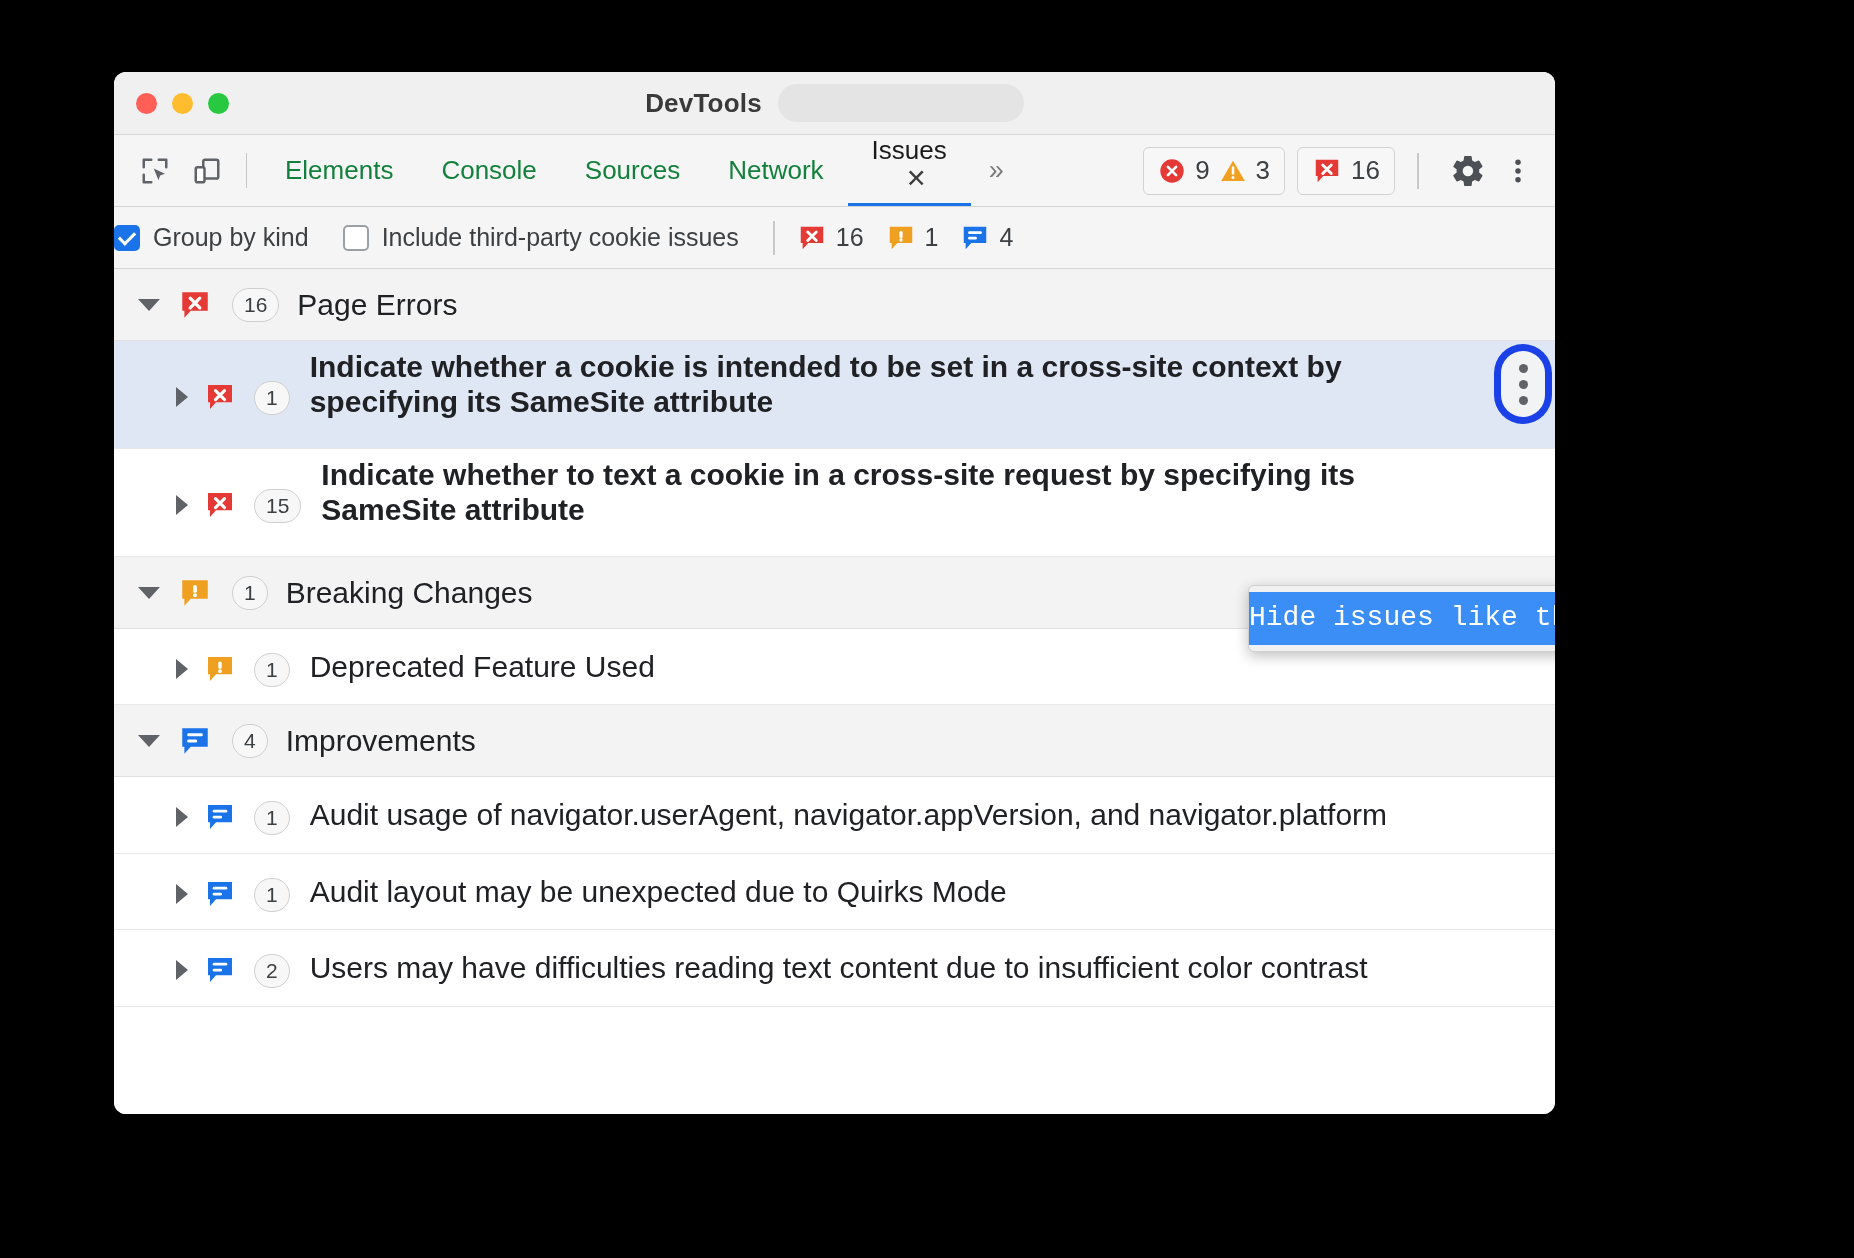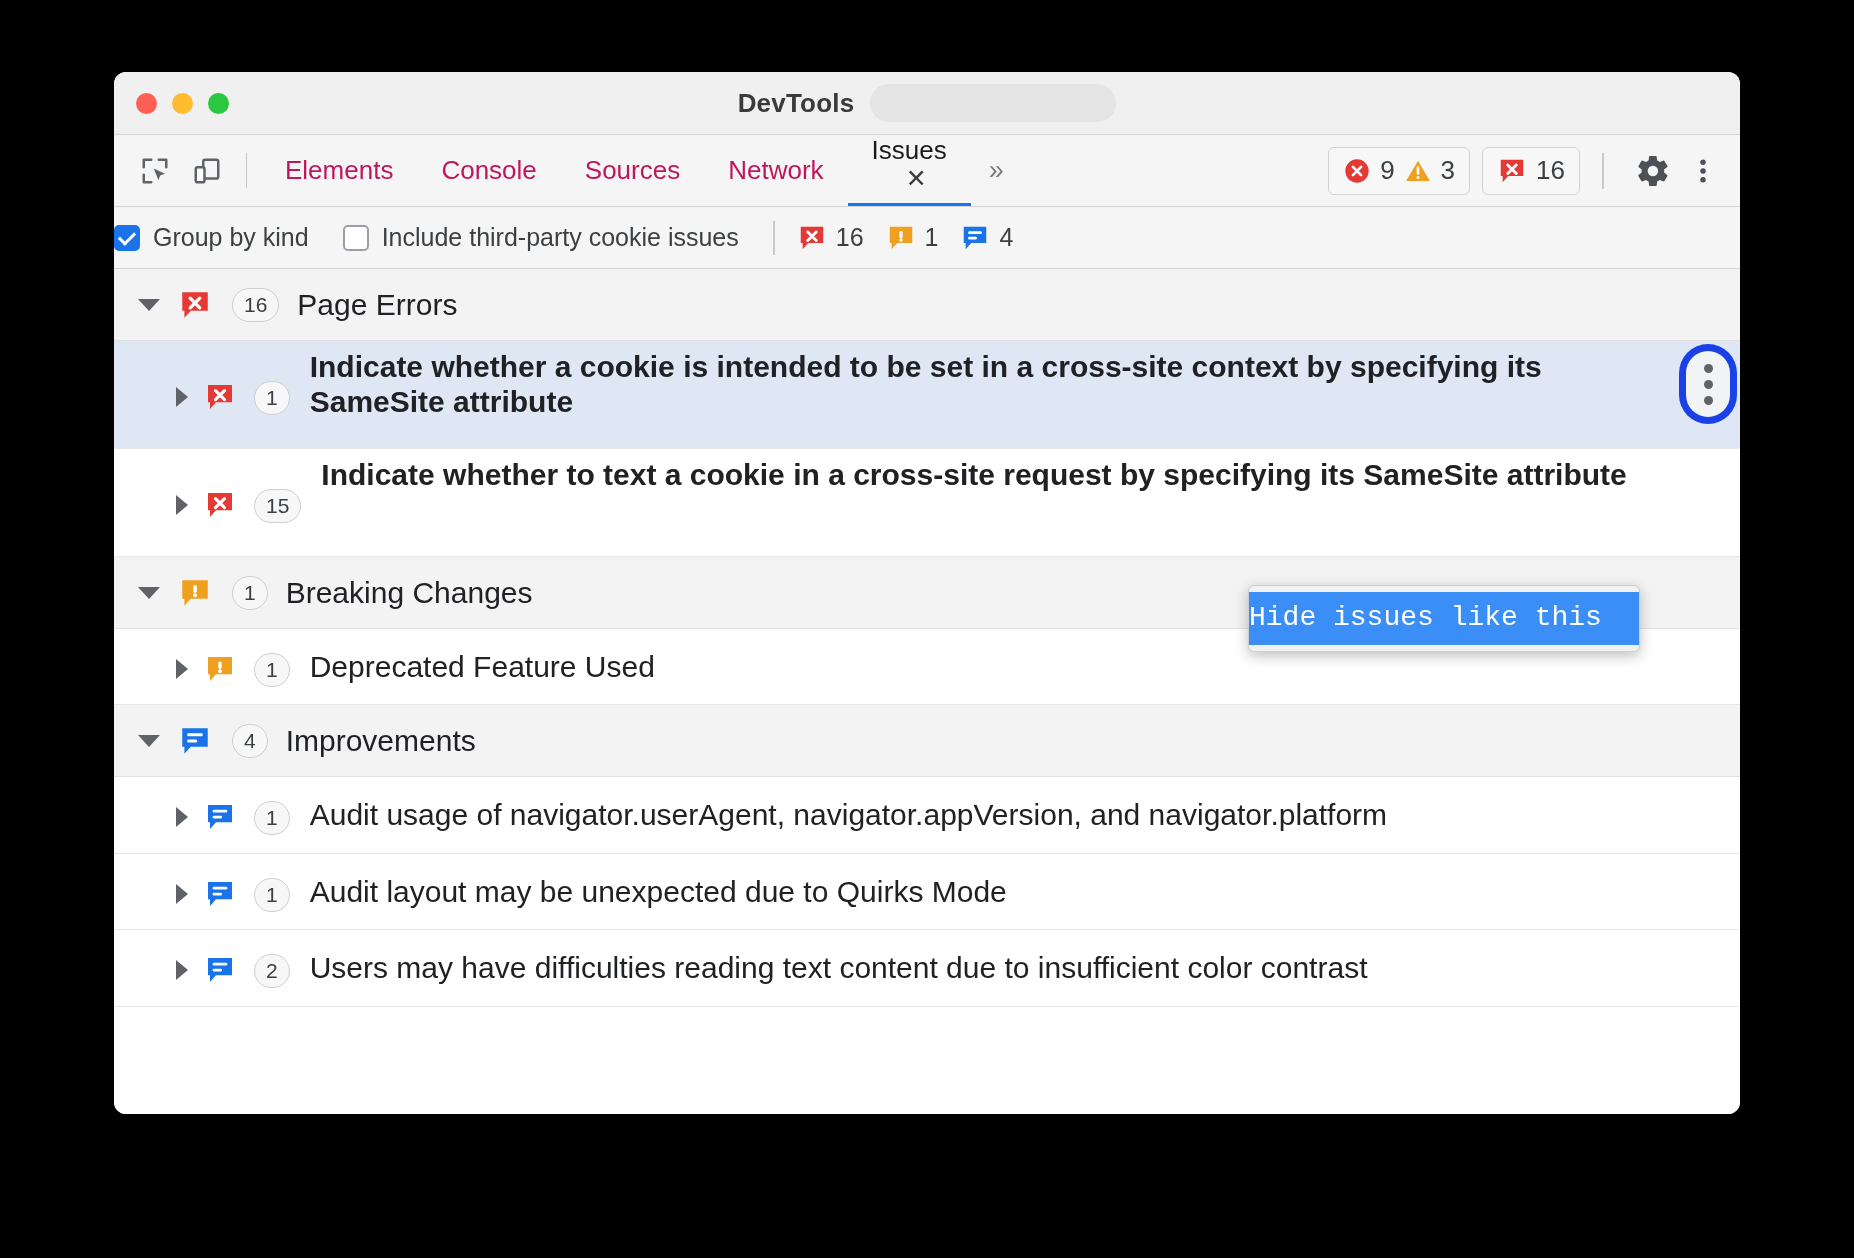--- a/index.html
+++ b/index.html
@@ -17,21 +17,21 @@
     width: 1854px;
     height: 1258px;
     background: #000000;
   }
 
   
   .window {
     position: absolute;
     left: 114px;
     top: 72px;
-    width: 1626px;
+    width: 1441px;
     height: 1042px;
     background: #ffffff;
     border-radius: 12px;
     box-shadow: 0 10px 40px rgba(0,0,0,0.55);
     overflow: hidden;
     display: flex;
     flex-direction: column;
   }
 
   
@@ -117,21 +117,21 @@
     display: flex;
     align-items: stretch;
     flex: 1;
     min-width: 0;
   }
   .tab {
     display: flex;
     align-items: center;
     padding: 0 24px;
     font-size: 26px;
-    color: #be185d;
+    color: #15803d;
     white-space: nowrap;
     position: relative;
   }
   .tab.active {
     color: #1a1a1a;
     box-shadow: inset 0 -3px 0 0 #1a73e8;
     flex-direction: column;
   }
   .tab .close-x {
     margin-left: 14px;

